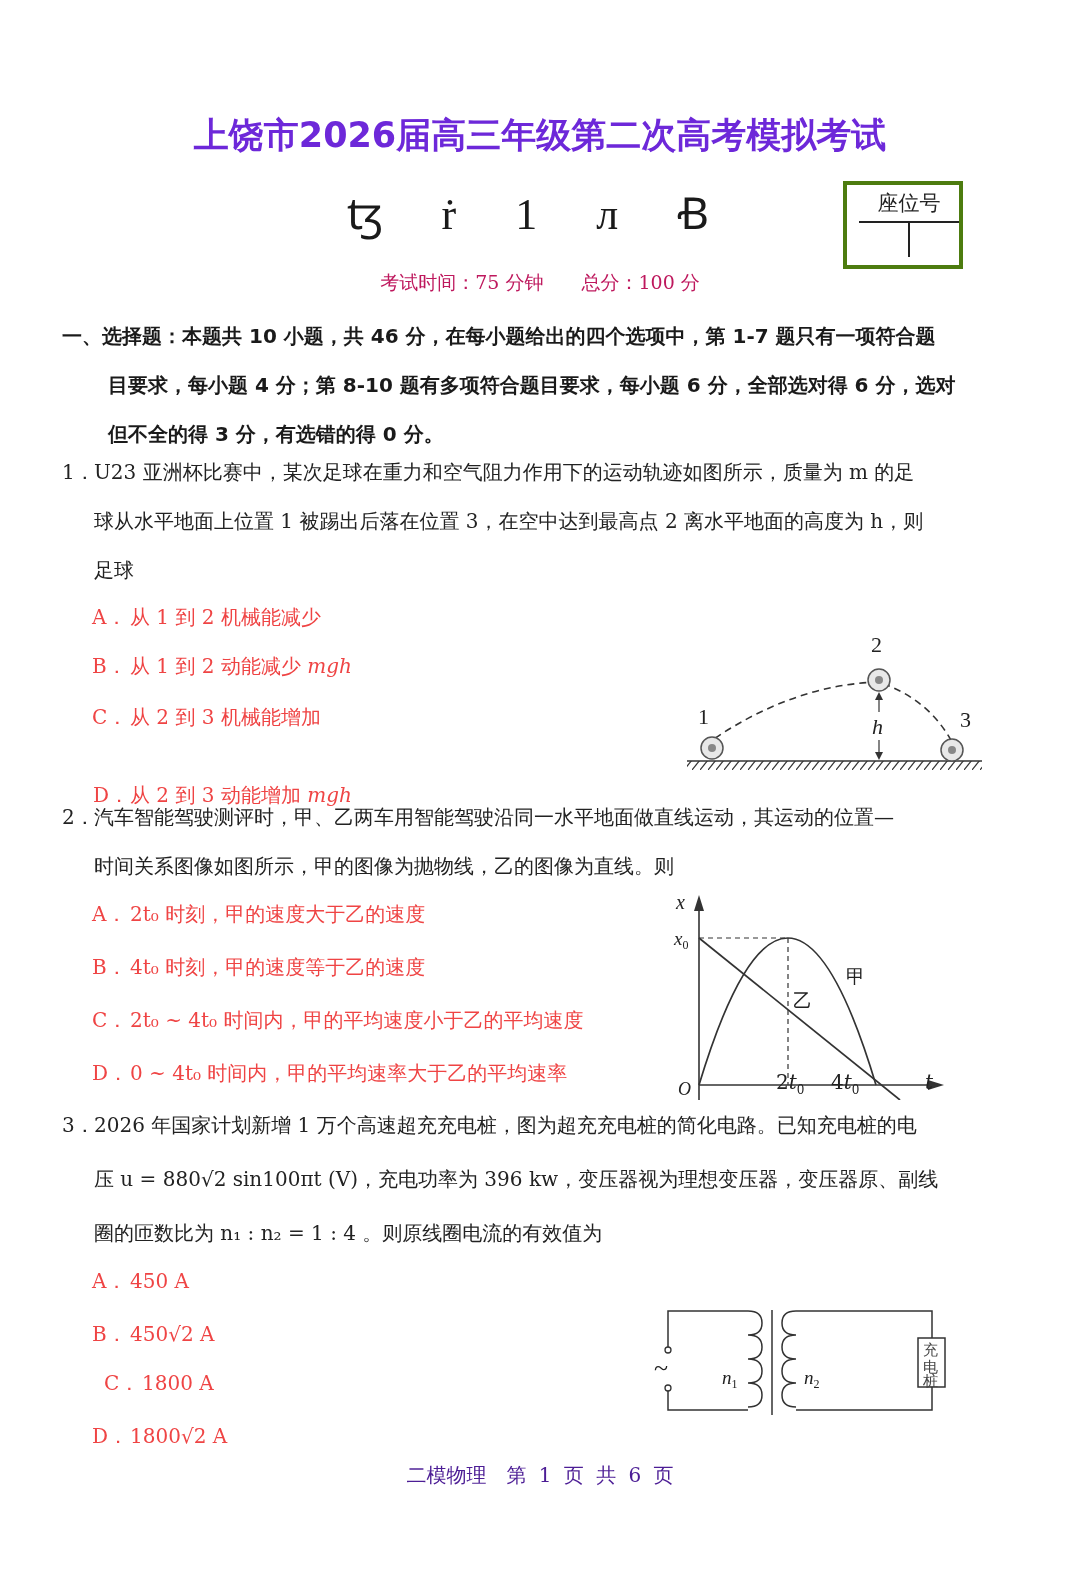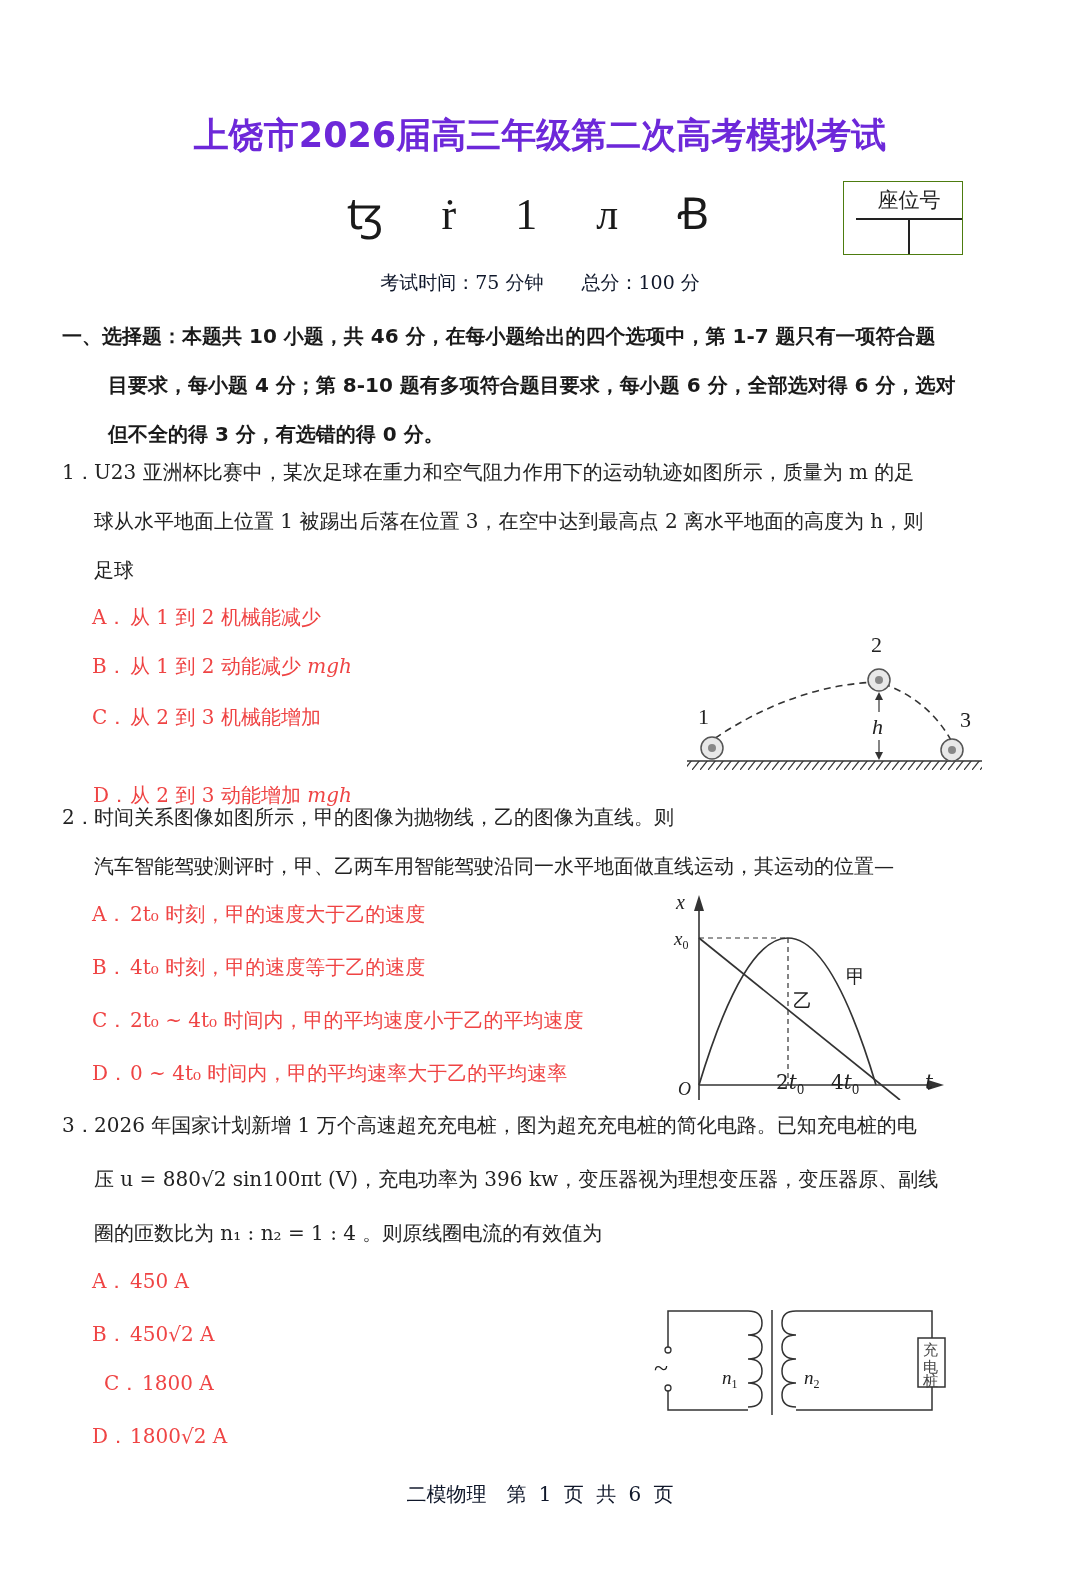--- a/index.html
+++ b/index.html
@@ -13,50 +13,50 @@
     left: 0; width: 1080px; top: 112px; text-align: center;
     font-family: "DejaVu Sans", sans-serif; font-weight: bold;
     font-size: 35px; letter-spacing: 0px; color: #6d28d9;
   }
   .subject {
     left: 0; width: 1080px; top: 182px; text-align: center;
     font-family: "Liberation Serif", serif; font-size: 44px; color: #1a1a1a;
     letter-spacing: 24px;
   }
   .seat-box {
-    left: 843px; top: 181px; width: 120px; height: 74px;
-    border: 1px solid #4d7c0f;
+    left: 843px; top: 181px; width: 120px; height: 88px;
+    border: 4px solid #4d7c0f;
     box-sizing: border-box;
     padding-left: 12px;
   }
   .seat-label {
     height: 36px; border-bottom: 2px solid #222; text-align: center;
     font-family: "DejaVu Sans", sans-serif; font-size: 21px; line-height: 36px;
   }
   .seat-cells { display: flex; height: 34px; }
   .seat-cell { flex: 1; }
   .seat-cell + .seat-cell { border-left: 2px solid #222; }
   .meta {
     left: 0; width: 1080px; top: 270px; text-align: center; font-size: 19px;
-    color: #0f172a;
+    color: #be185d;
   }
   .meta span { margin: 0 16px; }
   .section {
     left: 62px; width: 950px; top: 312px;
     font-family: "DejaVu Sans", sans-serif; font-weight: bold; font-size: 20px;
     line-height: 49px; color: #1a1a1a;
   }
   .section .hang { padding-left: 46px; display:block; }
   .q-text { font-size: 20px; line-height: 49px; color: #222; }
   .q-num { position: absolute; }
   .opt { font-size: 20px; color: #ef4444; white-space: nowrap; }
   .opt .letter { display: inline-block; width: 38px; }
   .it { font-style: italic; }
   sub { font-size: 12px; }
-  .footer { left: 0; width: 1080px; top: 1462px; text-align: center; font-size: 20px; color: #0f172a; word-spacing: 6px; margin-top: 19px; }
+  .footer { left: 0; width: 1080px; top: 1462px; text-align: center; font-size: 20px; color: #4c1d95; word-spacing: 6px; }
   svg text { font-family: "Liberation Serif", serif; }
 </style>
 </head>
 <body>
 
 <div class="abs title">上饶市2026届高三年级第二次高考模拟考试</div>
 <div class="abs subject">ꜩ ṙ 1 л Ꞗ</div>
 
 <div class="abs seat-box">
   <div class="seat-label">座位号</div>
@@ -118,22 +118,22 @@
   <rect x="206" y="92" width="26" height="28" fill="#fff"></rect>
   <text x="38" y="104" font-size="22" fill="#222">1</text>
   <text x="211" y="32" font-size="22" fill="#222">2</text>
   <text x="300" y="107" font-size="22" fill="#222">3</text>
   <text x="212" y="114" font-size="22" font-style="italic" fill="#222">h</text>
 </svg>
 
 <div class="abs q-text" style="left:62px; top:793px; width:950px;">
   <span class="q-num" style="left:0;">2．</span>
   <div style="padding-left:32px;">
+    <div>汽车智能驾驶测评时，甲、乙两车用智能驾驶沿同一水平地面做直线运动，其运动的位置—</div>
     <div>时间关系图像如图所示，甲的图像为抛物线，乙的图像为直线。则</div>
-    <div>汽车智能驾驶测评时，甲、乙两车用智能驾驶沿同一水平地面做直线运动，其运动的位置—</div>
   </div>
 </div>
 
 <div class="abs opt" style="left:92px; top:901px;"><span class="letter">A．</span><span>2t₀ 时刻，甲的速度大于乙的速度</span></div>
 <div class="abs opt" style="left:92px; top:954px;"><span class="letter">B．</span><span>4t₀ 时刻，甲的速度等于乙的速度</span></div>
 <div class="abs opt" style="left:92px; top:1007px;"><span class="letter">C．</span><span>2t₀ ~ 4t₀ 时间内，甲的平均速度小于乙的平均速度</span></div>
 <div class="abs opt" style="left:92px; top:1060px;"><span class="letter">D．</span><span>0 ~ 4t₀ 时间内，甲的平均速率大于乙的平均速率</span></div>
 
 <svg class="abs" style="left:660px; top:885px;" width="290" height="215" viewBox="0 0 290 215">
 

